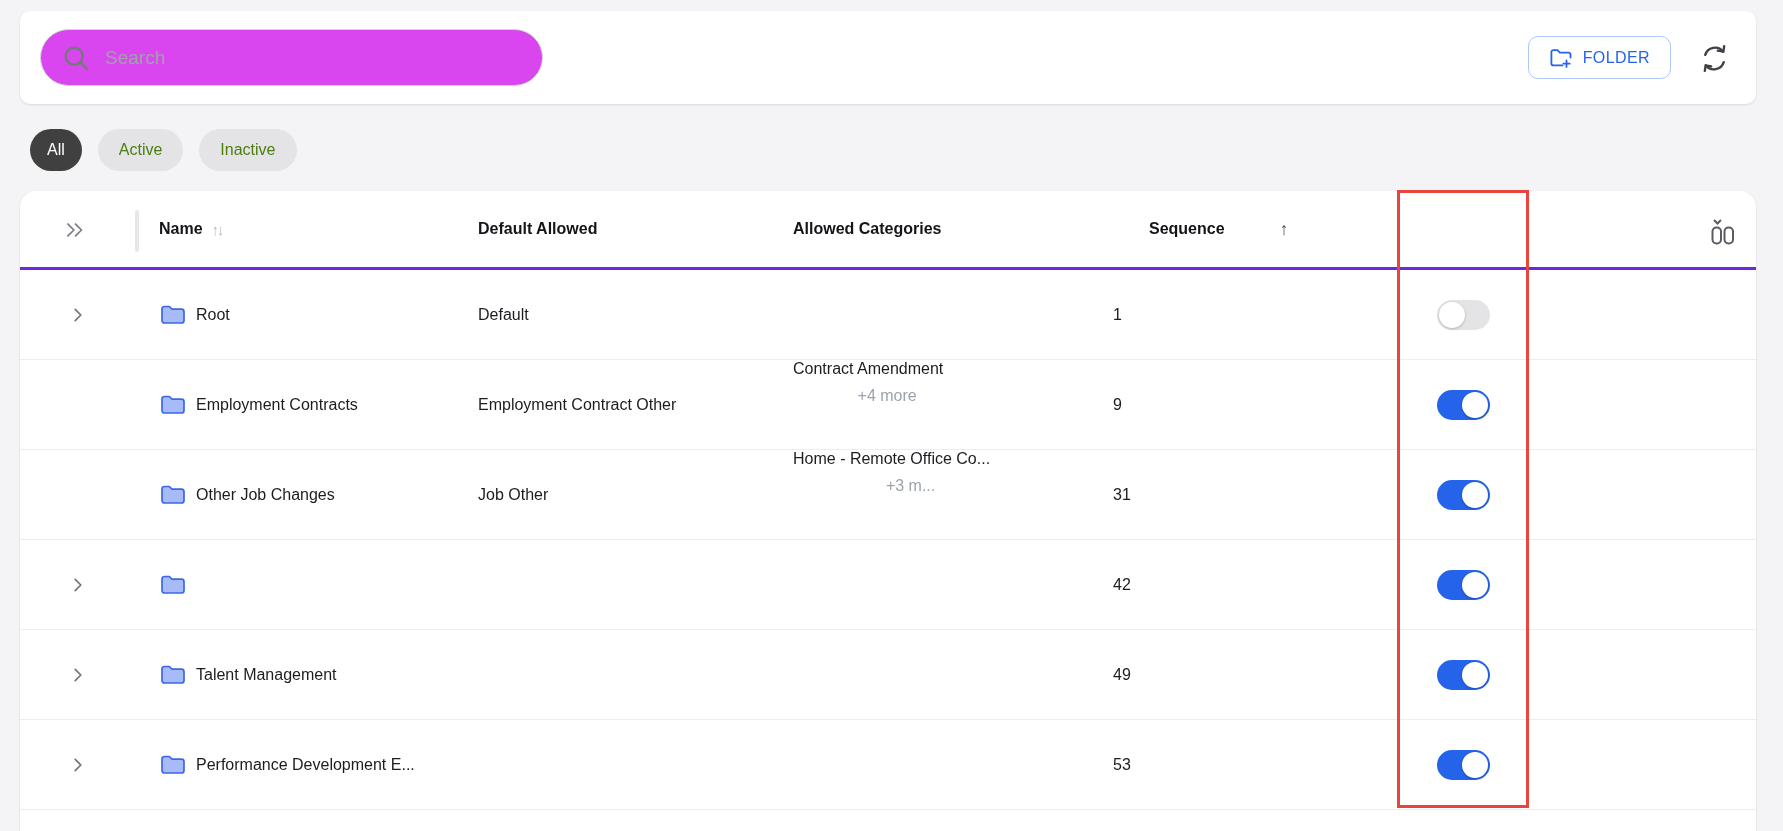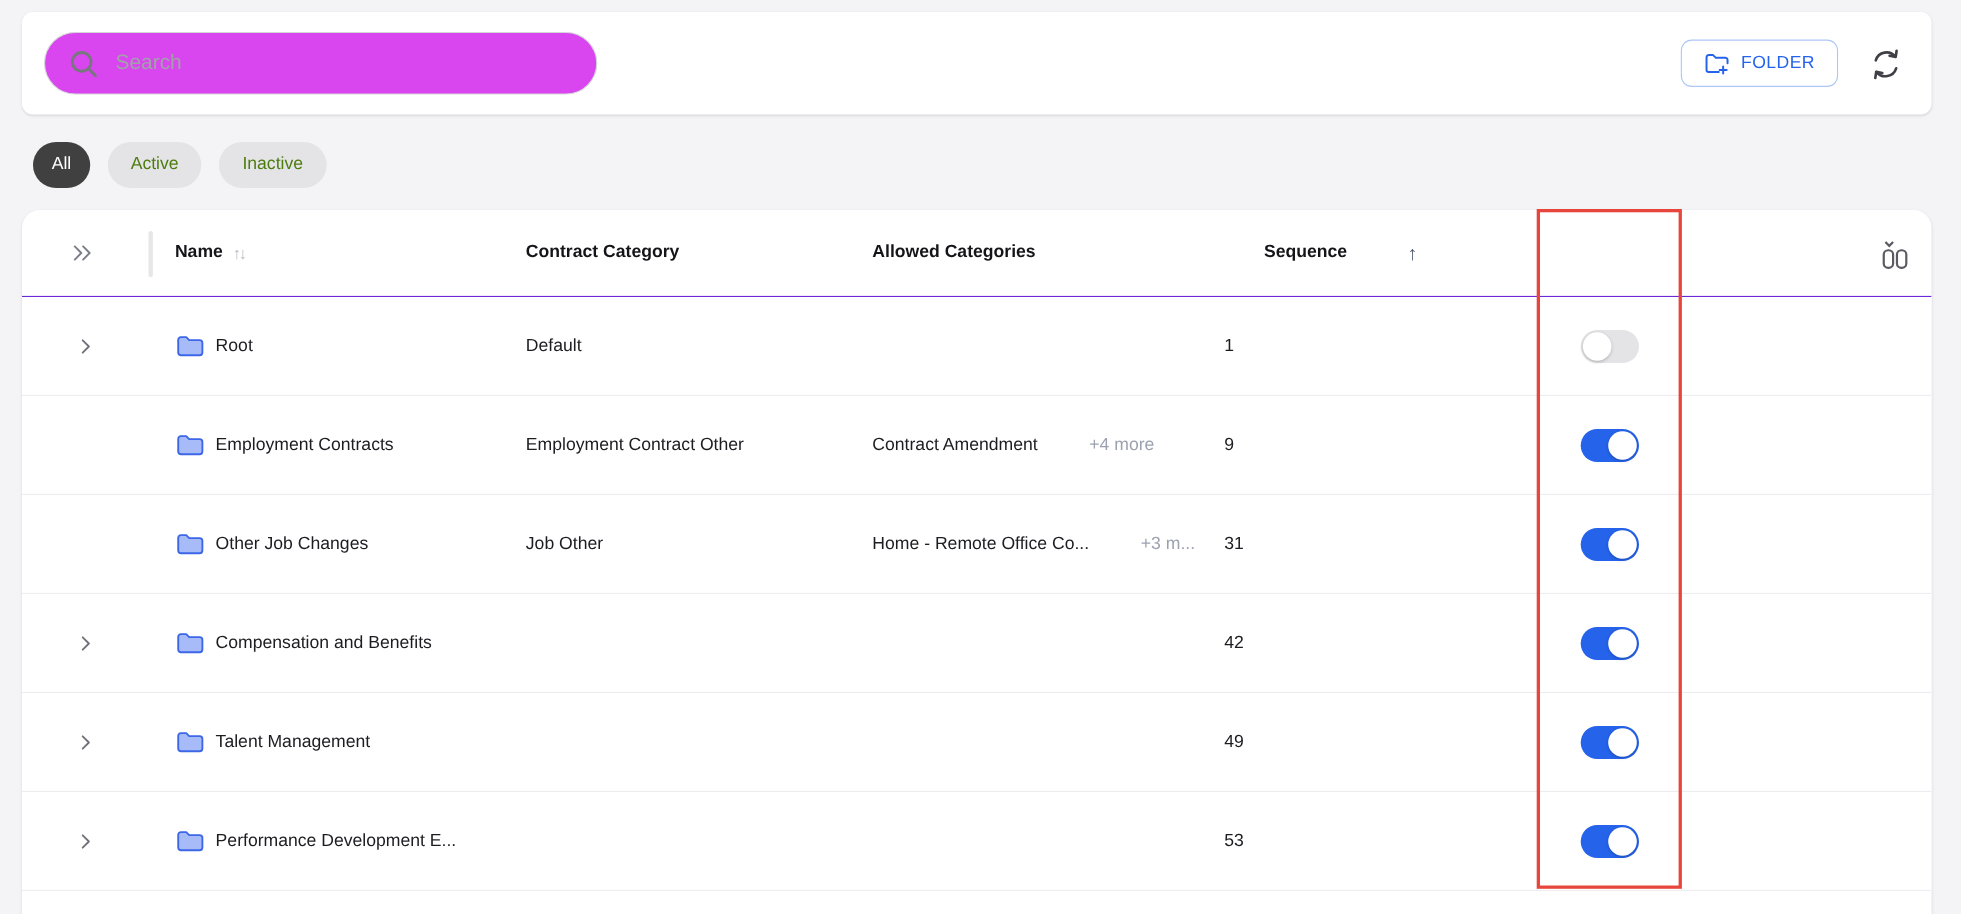--- a/index.html
+++ b/index.html
@@ -62,21 +62,21 @@
     font: 16px "Liberation Sans", sans-serif; cursor: pointer;
   }
   .pill.active { background: #404040; color: #fff; font-weight: 500; padding: 0 17px; }
   
   .table-card {
     left: 20px; top: 191px; width: 1736px; height: 640px;
     border-radius: 16px 16px 0 0; overflow: hidden;
   }
   .thead {
     position: relative; height: 79px;
-    border-bottom: 1px solid #6d28d9;
+    border-bottom: 3px solid #6d28d9;
     text-decoration: underline;
   }
   .thead .h { position: absolute; top: 0; height: 100%; display: flex; align-items: center;
     font-weight: 700; font-size: 16px; color: #141419; }
   .expand-all { position: absolute; left: 40px; top: 24px; width: 30px; height: 30px;
     background: none; border: none; cursor: pointer; display:flex; align-items:center; justify-content:center; }
   .col-divider { position: absolute; left: 115px; top: 19px; width: 4px; height: 42px;
     background: #e7e7ea; border-radius: 2px; }
   .h-name    { left: 139px; }
   .h-default { left: 458px; }
@@ -88,21 +88,21 @@
   .cols-btn  { position: absolute; right: 18px; top: 24px; width: 34px; height: 34px;
     background: none; border: none; cursor: pointer; display:flex; align-items:center; justify-content:center; }
   
   .row { position: relative; height: 90px; border-bottom: 1px solid #ededef; background: #fff; }
   .row .c { position: absolute; top: 0; height: 100%; display: flex; align-items: center;
     font-size: 16px; color: #1c1c21; white-space: nowrap; }
   .c-chevron { left: 43px; width: 30px; justify-content: center; cursor: pointer; }
   .c-folder  { left: 140px; }
   .c-name    { left: 176px; cursor: pointer; }
   .c-default { left: 458px; color: #252529; }
-  .c-allowed { left: 773px; color: #252529; gap: 9px; }
+  .c-allowed { left: 773px; color: #252529; gap: 9px; flex-direction: column; }
   .c-allowed .more { color: #9ca3af; margin-left: 38px; }
   .c-seq     { left: 1093px; }
   .c-status  { left: 1377px; width: 132px; justify-content: center; }
   
   .toggle { display: inline-block; position: relative;
     width: 53px; height: 30px; border-radius: 15px; cursor: pointer; }
   .toggle[data-state="on"]  { background: #2563eb; }
   .toggle[data-state="off"] { background: #e4e4e7; }
   .toggle .knob { position: absolute; top: 2px; left: 2px; width: 26px; height: 26px;
     border-radius: 50%; background: #fff; box-shadow: 0 1px 3px rgba(0,0,0,.22); }
@@ -154,21 +154,21 @@
       <svg width="26" height="26" viewBox="0 0 24 24" fill="none" stroke="#7a7d85" stroke-width="1.6" stroke-linecap="round" stroke-linejoin="round">
         <path d="M5.5 6.5 L11 12 L5.5 17.5"></path>
           <path d="M12.5 6.5 L18 12 L12.5 17.5"></path>
       </svg>
     </button>
     <span class="col-divider"></span>
     <span class="h h-name">
       <span>Name</span>
       <span class="sort-both">↑↓</span>
     </span>
-    <span class="h h-default">Contract Category</span>
+    <span class="h h-default">Default Allowed</span>
     <span class="h h-allowed">Allowed Categories</span>
     <span class="h h-seq">
       <span>Sequence</span>
       <span class="sort-asc">↑</span>
     </span>
     <button class="cols-btn">
       <svg width="30" height="32" viewBox="0 0 30 32" fill="none" stroke="#5b5b63" stroke-width="2">
         <polyline points="8,4 11.5,7.5 15,4"></polyline>
         <rect x="6.5" y="11.5" width="8.5" height="16" rx="4"></rect>
         <rect x="18.5" y="11.5" width="8.5" height="16" rx="4"></rect>
@@ -245,21 +245,20 @@
     <span class="c c-chevron">
       <svg width="18" height="18" viewBox="0 0 16 16" fill="none" stroke="#71717a" stroke-width="1.5" stroke-linecap="round" stroke-linejoin="round">
           <path d="M5.5 3 L10.5 8 L5.5 13"></path>
         </svg>
     </span>
     <span class="c c-folder">
       <svg width="26" height="23" viewBox="0 0 26 23">
           <path d="M2 6 C2 4.6 3.1 3.5 4.5 3.5 h4.8 l2.7 2.7 h9.5 c1.4 0 2.5 1.1 2.5 2.5 v8.8 c0 1.4 -1.1 2.5 -2.5 2.5 h-17 C3.1 20 2 18.9 2 17.5 Z" fill="#a6bbf7" stroke="#3d67e6" stroke-width="1.7" stroke-linejoin="round"></path>
         </svg>
     </span>
-    <span class="c c-name">Compensation and Benefits</span>
     <span class="c c-default"></span>
     <span class="c c-allowed">
       <span></span>
       <span class="more"></span>
     </span>
     <span class="c c-seq">42</span>
     <span class="c c-status">
       <span class="toggle" data-state="on">
           <span class="knob"></span>
         </span>

